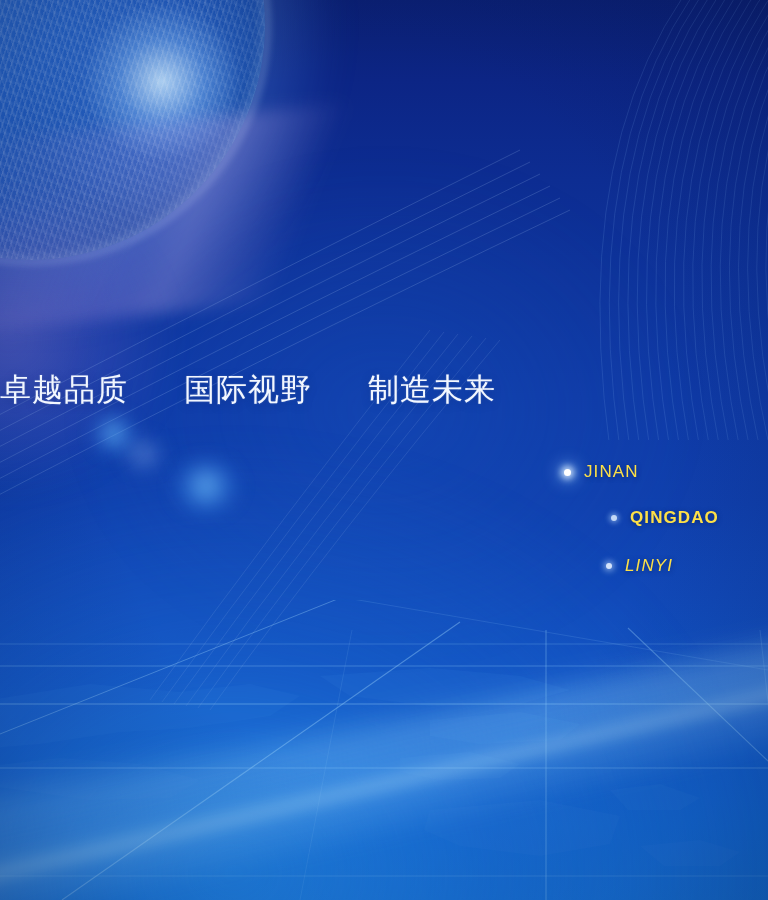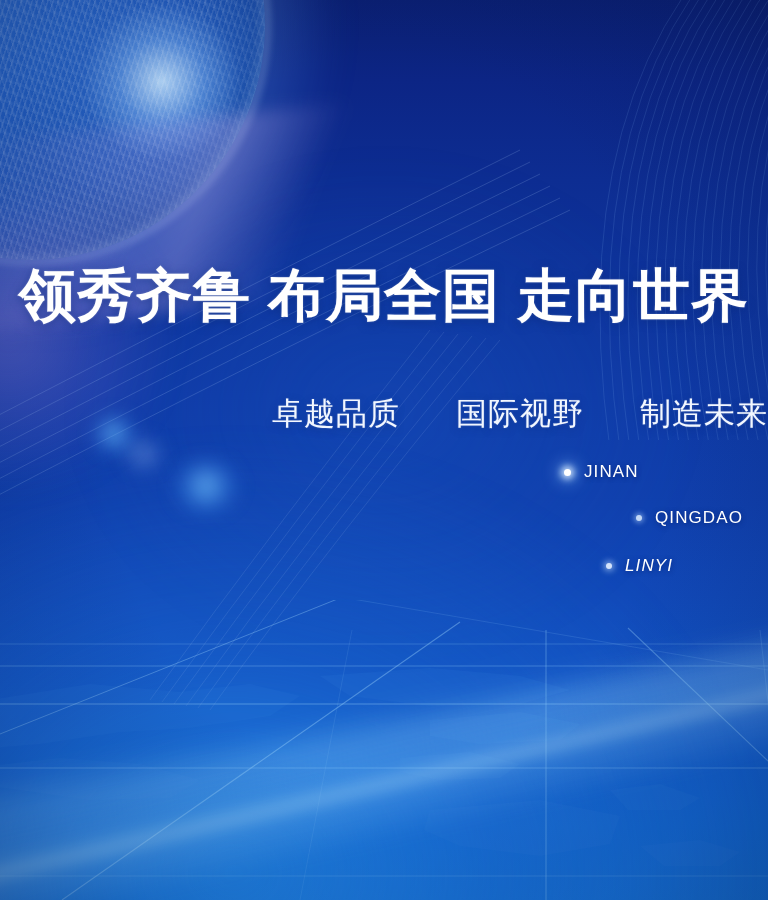--- a/index.html
+++ b/index.html
@@ -291,28 +291,27 @@
   }
   .headline .gap {
     display: inline-block;
     width: 17px;
   }
   .subline {
     position: absolute;
     left: 0;
     right: 0;
     top: 369px;
-    text-align: right;
+    text-align: left;
     color: #f2f7ff;
     font-family: "Liberation Serif", "DejaVu Serif", serif;
     font-size: 31px;
     letter-spacing: 1px;
     white-space: nowrap;
     text-shadow: 0 0 2px rgba(255,255,255,0.22), 0 2px 8px rgba(10,40,120,0.45);
-    margin-top: 24px;
   }
   .subline .gap {
     display: inline-block;
     width: 56px;
   }
 
   
   .city {
     position: absolute;
     display: flex;
@@ -332,32 +331,32 @@
     left: 50%;
     top: 50%;
     width: 22px;
     height: 22px;
     margin-left: -11px;
     margin-top: -11px;
     border-radius: 50%;
   }
   .city-label {
     margin-left: 13px;
-    color: #ffffff;
+    color: #fde047;
     font-family: "Liberation Sans", sans-serif;
     font-size: 17px;
     letter-spacing: 1.1px;
     text-shadow: 0 1px 5px rgba(8,35,110,0.8);
   }
   .city-jinan { left: 564px; top: 462px; }
   .city-jinan .city-dot {
     background: #ffffff;
     box-shadow: 0 0 7px 3px rgba(215,235,255,0.95), 0 0 16px 7px rgba(130,190,255,0.45);
   }
-  .city-qingdao { left: 636px; top: 508px; }
+  .city-qingdao { left: 611px; top: 508px; font-weight: bold; }
   .city-qingdao .city-dot {
     width: 6px; height: 6px;
     background: #c3d8f6;
     box-shadow: 0 0 5px 2px rgba(170,205,250,0.55);
   }
   .city-linyi { left: 606px; top: 556px; font-style: italic; }
   .city-linyi .city-dot {
     width: 6px; height: 6px;
     background: #d4e3fb;
     box-shadow: 0 0 6px 2px rgba(185,215,252,0.7);
@@ -540,21 +539,20 @@
     </g>
   </svg>
 
   <div class="light-streak-2"></div>
   <div class="light-streak"></div>
 
   <div class="vignette"></div>
 
   <div class="content">
 
-    <div class="headline"><span>领秀齐鲁</span><span class="gap"></span><span>布局全国</span><span class="gap"></span><span>走向世界</span></div>
 
     <div class="subline"><span>卓越品质</span><span class="gap"></span><span>国际视野</span><span class="gap"></span><span>制造未来</span></div>
 
     <div class="city city-jinan">
       <span class="city-dot"></span>
       <span class="city-label">JINAN</span>
     </div>
 
     <div class="city city-qingdao">
       <span class="city-dot"></span>

